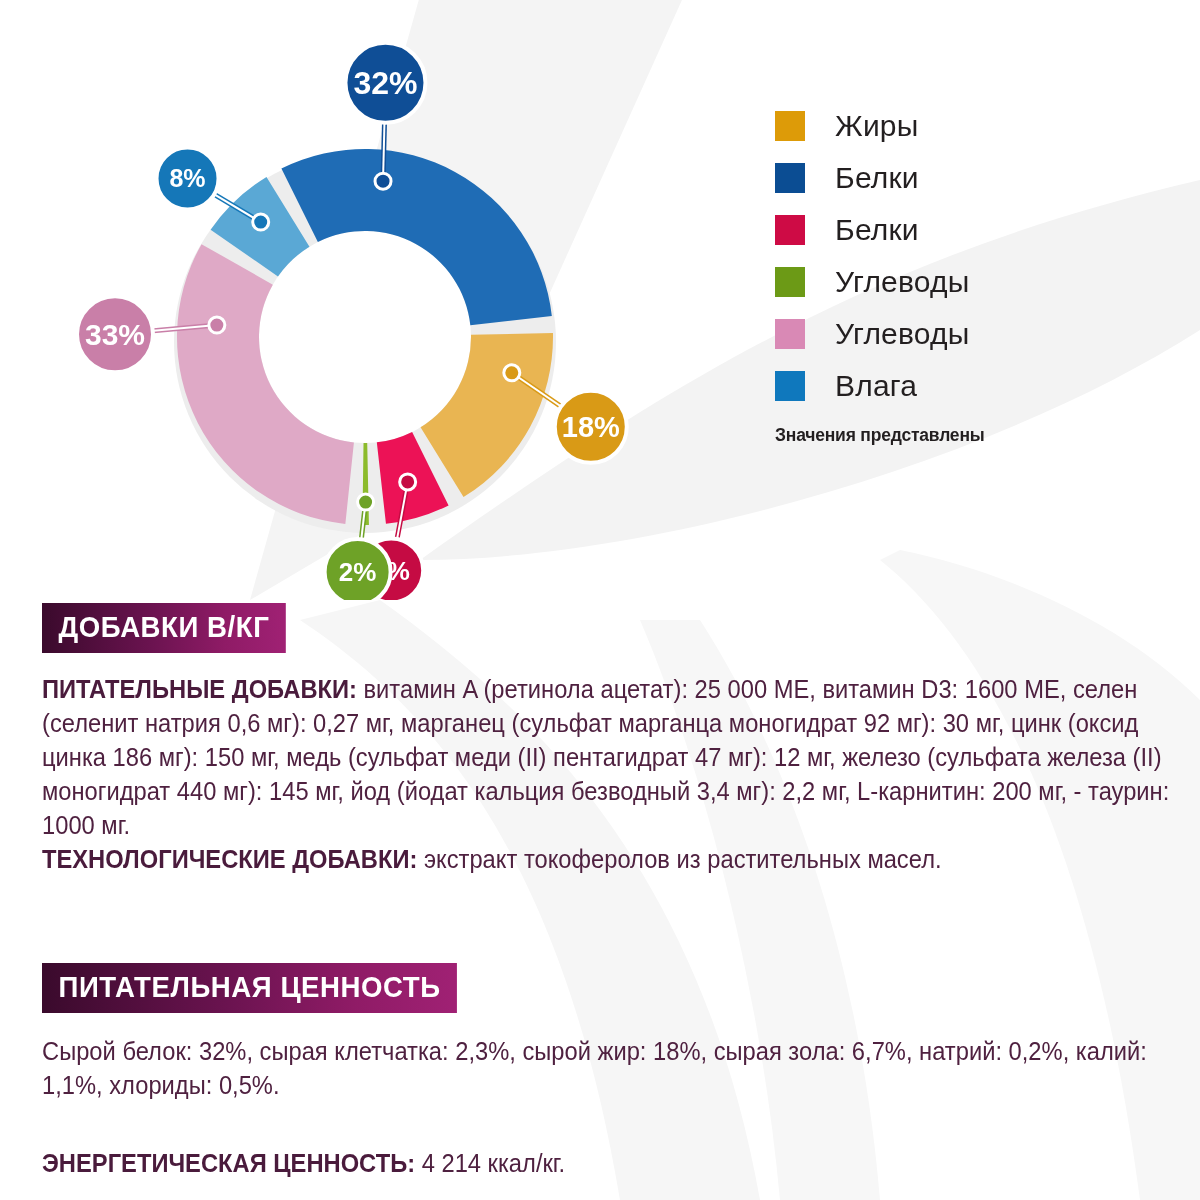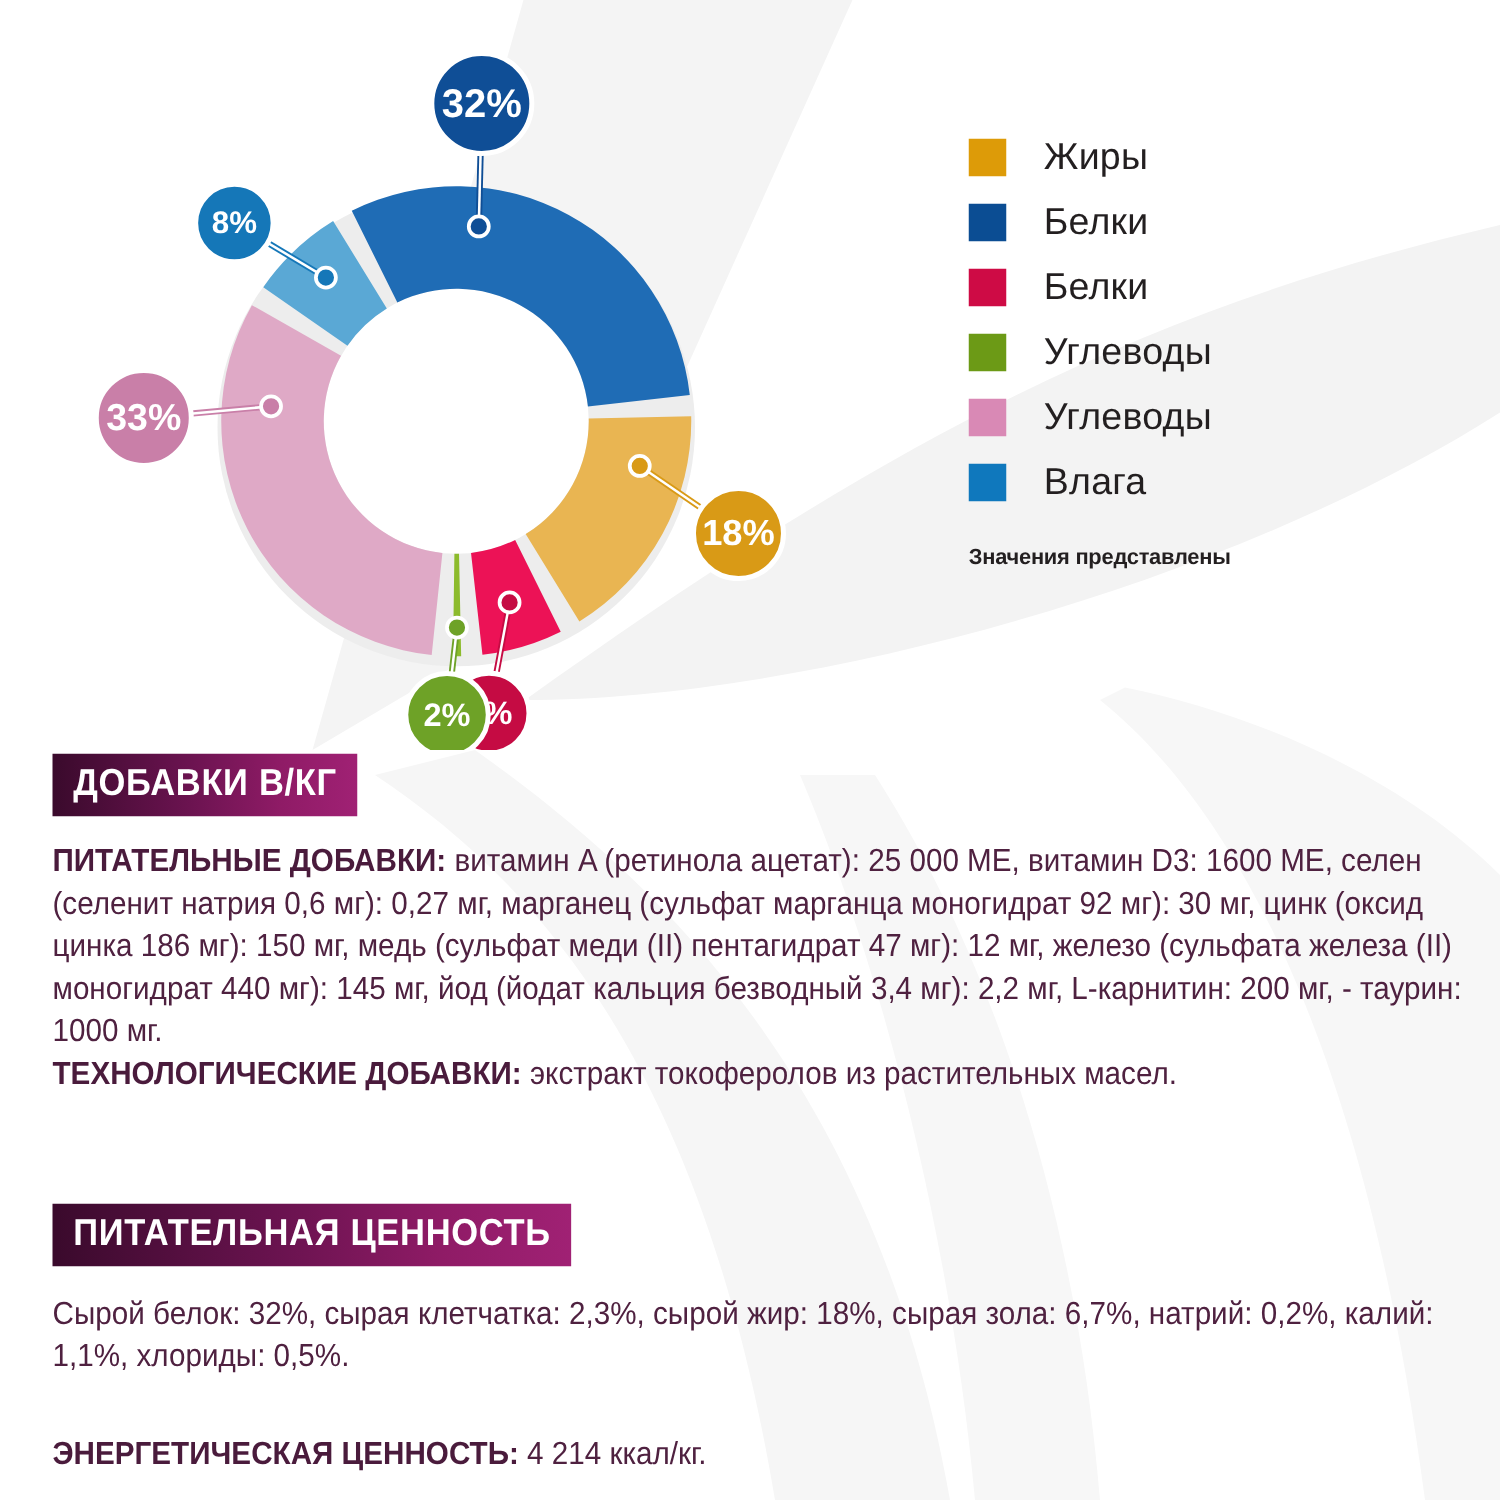--- a/index.html
+++ b/index.html
@@ -26,21 +26,21 @@
   
   #legend{position:absolute;left:775px;top:100px;width:400px;z-index:3;}
   .legend-row{display:flex;align-items:center;height:52px;}
   .legend-swatch{width:30px;height:30px;flex:0 0 30px;}
   .legend-label{
     margin-left:30px;font-size:30px;color:#231f20;
     font-family:"Liberation Sans", sans-serif;letter-spacing:.2px;
     white-space:nowrap;
   }
   #legend-note{
-    margin-top:22px;font-size:17.5px;font-weight:bold;color:#231f20;
+    margin-top:12px;font-size:17.5px;font-weight:bold;color:#231f20;
     line-height:1.35;letter-spacing:-0.2px;
   }
 
   
   .banner{
     display:inline-block;
     background:linear-gradient(90deg,#3a0a2c 0%,#6b1350 45%,#8f1b66 75%,#a02174 100%);
     color:#ffffff;
     font-weight:bold;
     letter-spacing:.6px;

